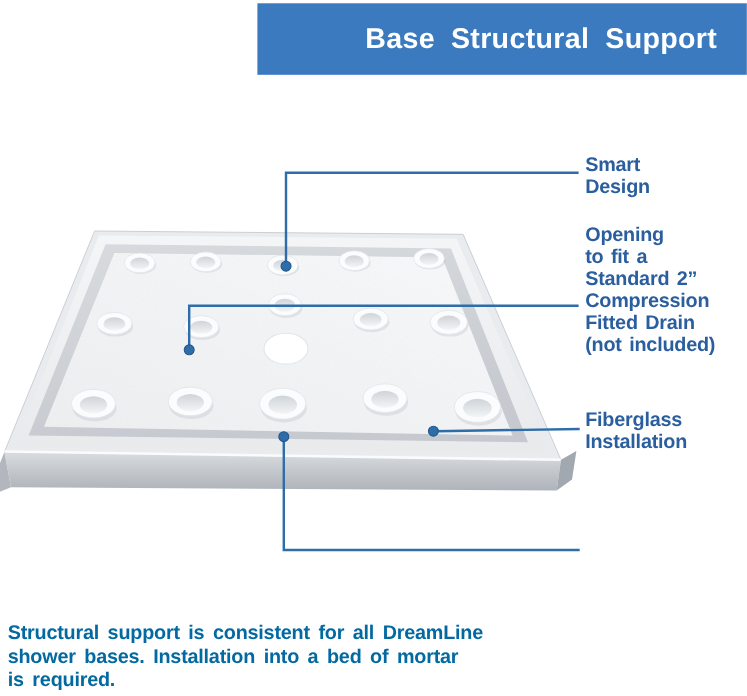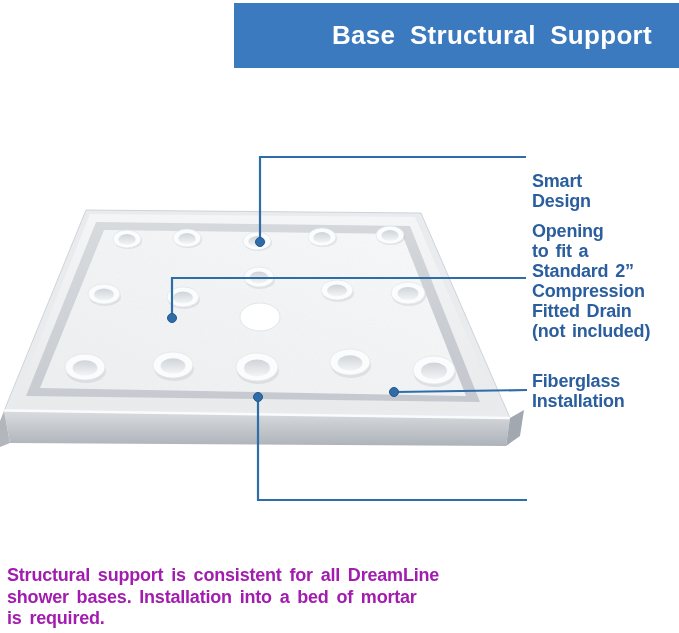--- a/index.html
+++ b/index.html
@@ -30,27 +30,27 @@
   .ro{fill:#FBFCFD;stroke:#E0E4E7;stroke-width:.7;}
   .rh{fill:url(#holeGrad);}
   .drain{fill:#FFFFFF;stroke:#E2E6E9;stroke-width:1;}
   .callout{stroke:#2E6DA8;stroke-width:2.2;fill:none;}
   .dot{fill:#2E6DA8;stroke:#24578C;stroke-width:1;}
   
   .lbl{
     position:absolute;left:532px;color:#2A5E9E;font-weight:bold;font-size:18px;
     line-height:20px;white-space:pre-line;letter-spacing:-0.2px;word-spacing:2px;
   }
-  .lbl-smart{top:139px;margin-top:32px;}
-  .lbl-opening{top:221px;}
+  .lbl-smart{top:139px;}
+  .lbl-opening{top:203px;}
   .lbl-fiber{top:371px;}
   .lbl-pvc{top:449px;}
   
   .footer{
-    position:absolute;left:7px;top:565px;width:560px;color:#a21caf;font-weight:bold;
+    position:absolute;left:7px;top:565px;width:560px;color:#0369a1;font-weight:bold;
     font-size:18px;line-height:21.5px;white-space:pre-line;letter-spacing:-0.2px;word-spacing:3px;
   }
 </style>
 </head>
 <body>
 
 <div class="canvas">
 
   <div class="banner">
     <div class="banner-title">Base Structural Support</div>

